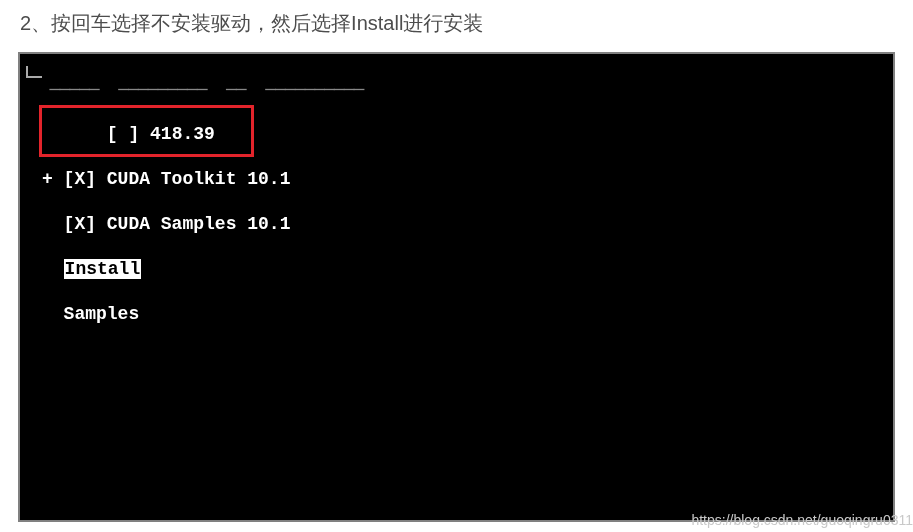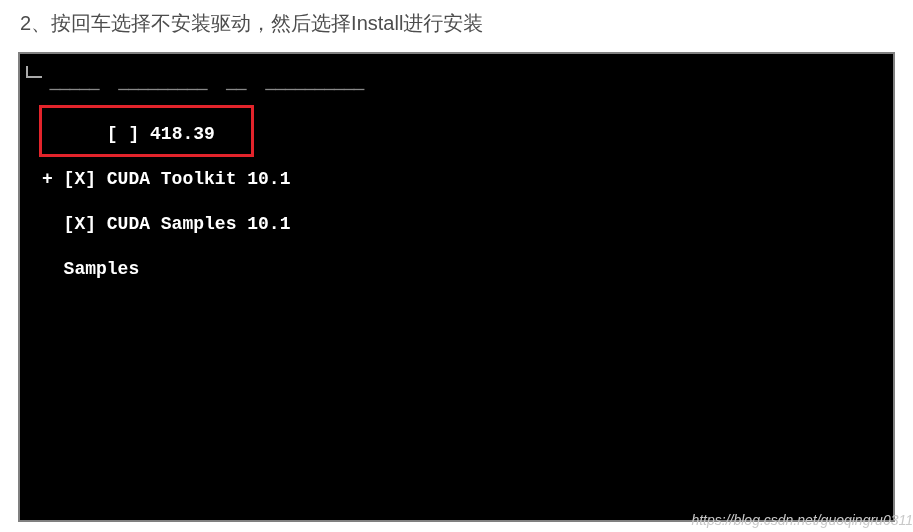--- a/index.html
+++ b/index.html
@@ -66,35 +66,35 @@
       padding: 0 1px;
     }
     .watermark {
       position: absolute;
       right: 0;
       bottom: 4px;
       font-size: 14px;
       color: #c9c9c9;
       font-family: -apple-system, sans-serif;
       font-weight: normal;
-      font-style: italic;
     }
   </style>
 </head>
 <body>
 
 <div class="instruction">2、按回车选择不安装驱动，然后选择Install进行安装</div>
 
 <div class="terminal-wrap">
   <div class="box-top-left"></div>
   <div class="terminal">
 <div class="cut-line">  ─────  ─────────  ──  ──────────</div>
 <div class="line"><span>      [ ] </span><span>418.39</span></div>
 <div class="line"><span>+ [X] </span><span>CUDA Toolkit 10.1</span></div>
 <div class="line"><span>  [X] </span><span>CUDA Samples 10.1</span></div>
+<div class="line">  <span class="install-sel">Install</span></div>
 <div class="line">  <span>Samples</span></div>
 
 
   </div>
   <div class="highlight-box"></div>
 </div>
 
 <div class="watermark">https://blog.csdn.net/guoqingru0311</div>
 
 </body></html>

